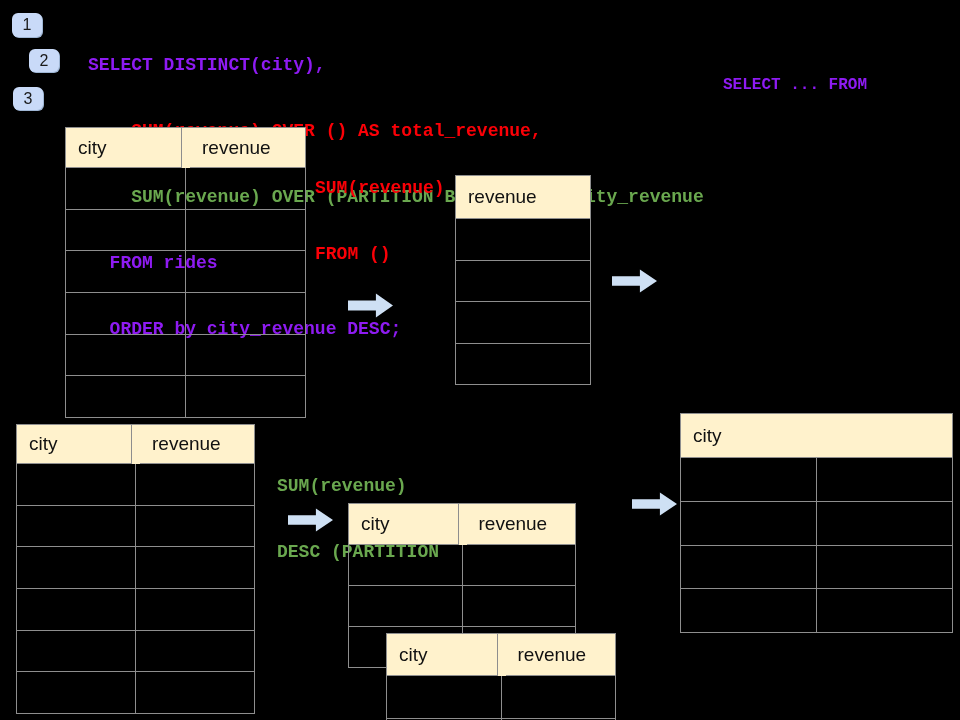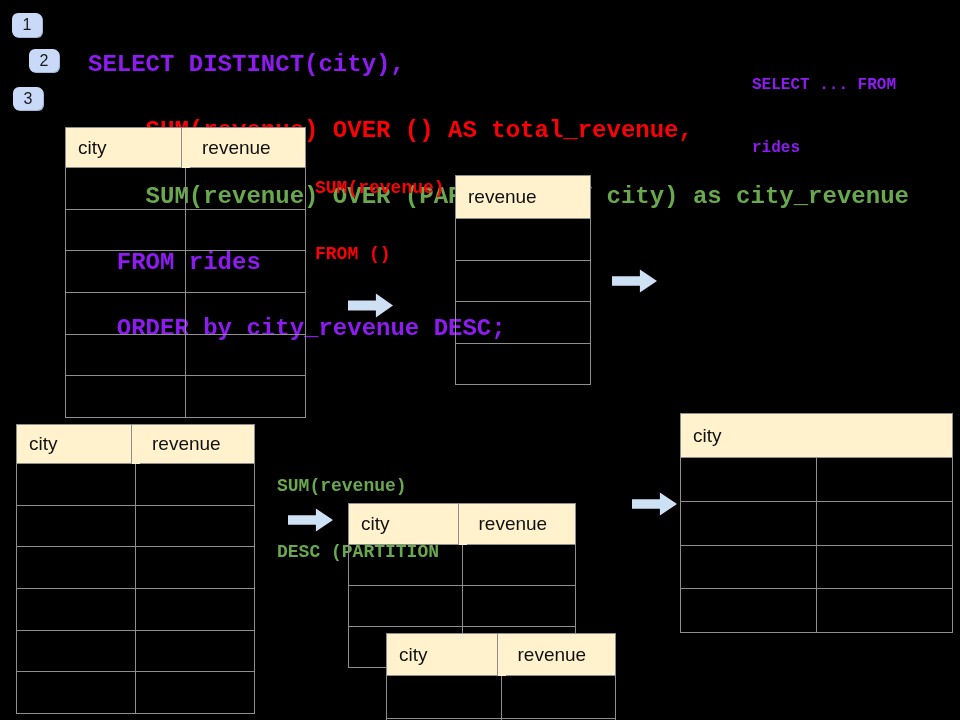--- a/index.html
+++ b/index.html
@@ -16,22 +16,22 @@
     box-shadow:1px 1px 0 #9fb6d4;
     display:flex; align-items:center; justify-content:center;
     color:var(--badge_text); font-size:16px;
   }
   #badge1 { left:12px; top:13px; }
   #badge2 { left:29px; top:49px; height:23px; }
   #badge3 { left:13px; top:87px; height:23px; }
 
   
   .mono { font-family:"Liberation Mono", monospace; font-weight:bold; white-space:pre; }
-  #sql-code { position:absolute; left:88px; top:10px; font-size:24px; line-height:22px; }
-  #side-note { position:absolute; left:752px; top:33px; font-size:16px; line-height:21px; }
+  #sql-code { position:absolute; left:88px; top:10px; font-size:18px; line-height:22px; }
+  #side-note { position:absolute; left:723px; top:33px; font-size:16px; line-height:21px; }
   #label-total { position:absolute; left:315px; top:133px; font-size:18px; line-height:22px; }
   #label-partition { position:absolute; left:277px; top:431px; font-size:18px; line-height:22px; }
   [data-color="purple"] { color:var(--purple); }
   [data-color="red"]    { color:var(--red); }
   [data-color="green"]  { color:var(--green); }
 
   
   .arrow {
     position:absolute; background:var(--arrow_fill);
     clip-path:polygon(0 30%, 62% 30%, 62% 2%, 100% 50%, 62% 98%, 62% 70%, 0 70%);
@@ -81,21 +81,20 @@
   <div id="sql-code" class="mono">
     <div data-color="purple">SELECT DISTINCT(city),</div>
     <div data-color="red">    SUM(revenue) OVER () AS total_revenue,</div>
     <div data-color="green">    SUM(revenue) OVER (PARTITION BY city) as city_revenue</div>
     <div data-color="purple">  FROM rides</div>
     <div data-color="purple">  ORDER by city_revenue DESC;</div>
   </div>
 
   <div id="side-note" class="mono" data-color="purple">
     <div>SELECT ... FROM</div>
-    <div>rides</div>
   </div>
 
   <div id="label-total" class="mono" data-color="red">
     <div>SUM(revenue)</div>
     <div>FROM ()</div>
   </div>
 
   <div id="label-partition" class="mono" data-color="green">
     <div>SUM(revenue)</div>
     <div>DESC (PARTITION</div>

